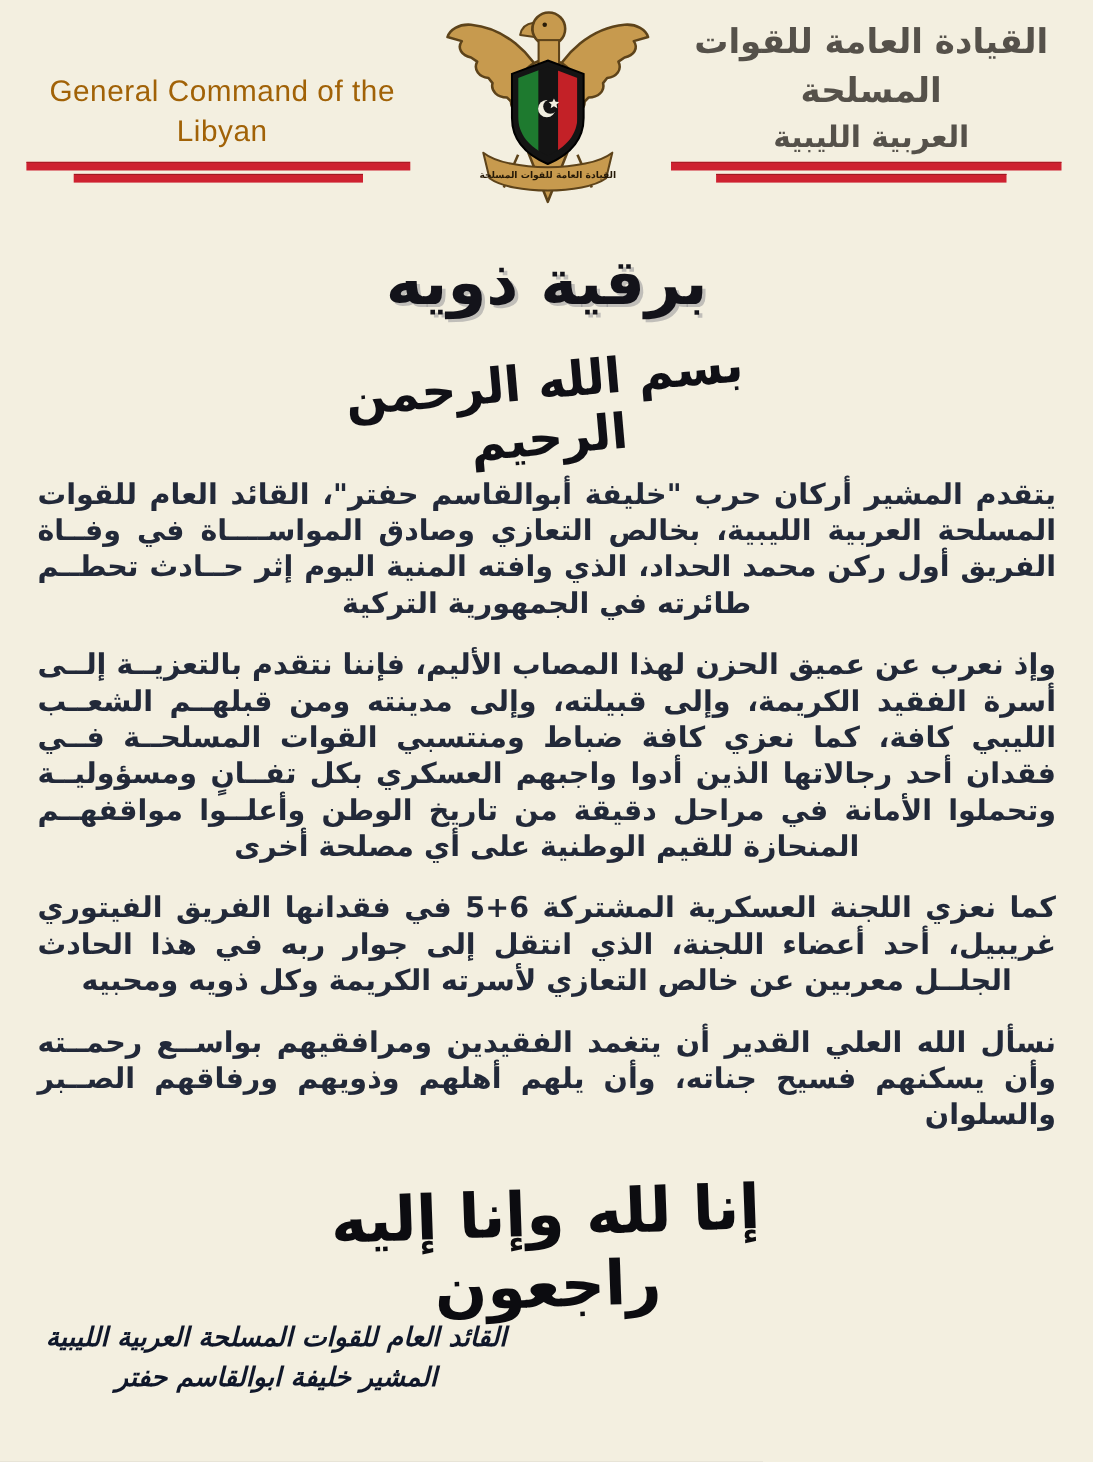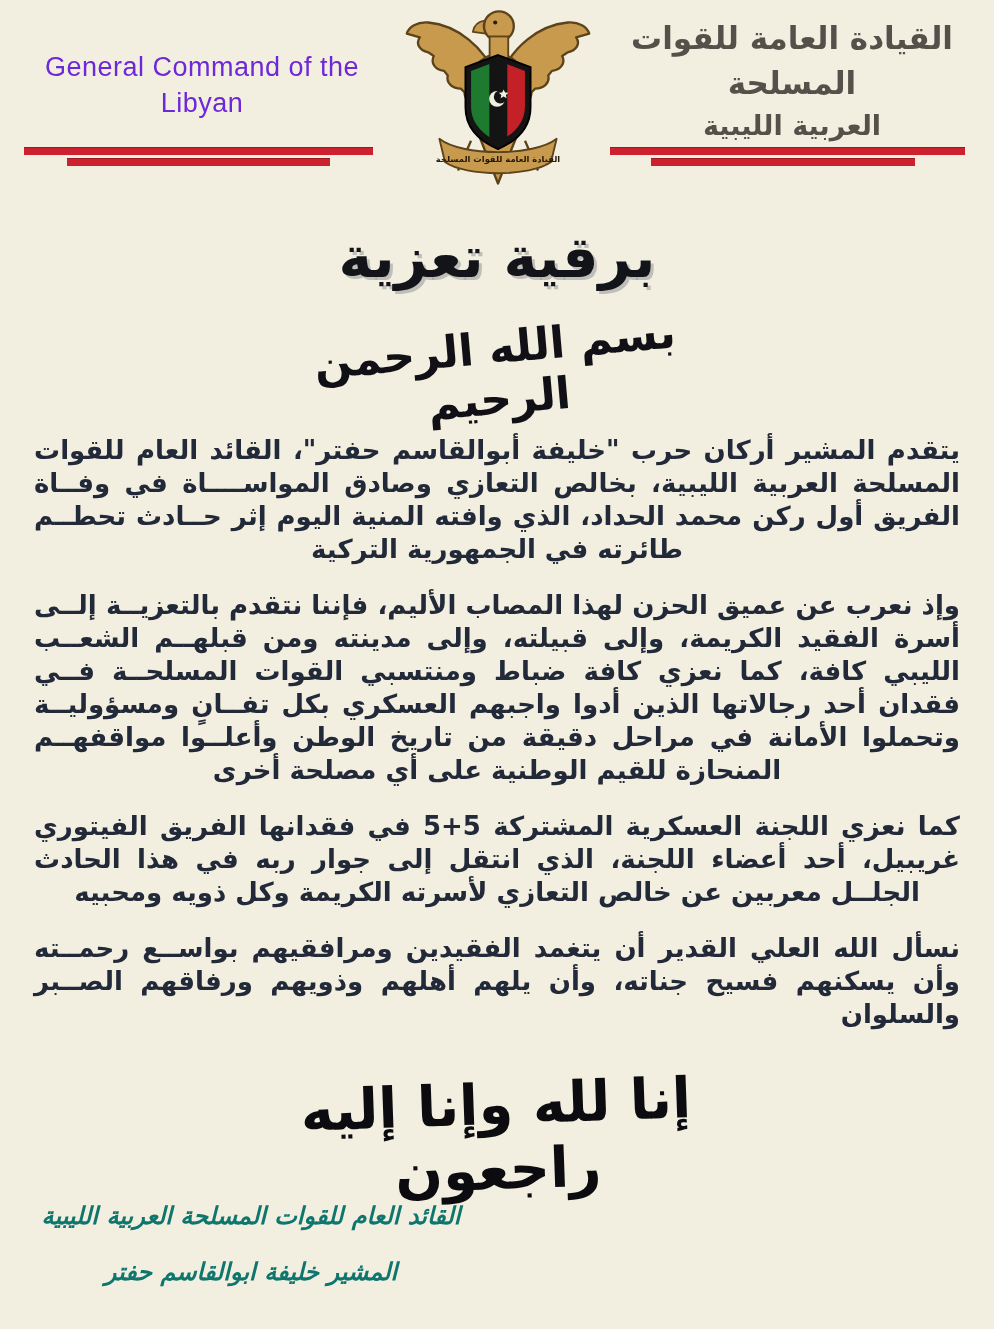--- a/index.html
+++ b/index.html
@@ -8,23 +8,23 @@
     width:994px; height:1329px;
     margin:0 auto;
     background:#f3efe0;
     overflow:hidden;
     font-family:"DejaVu Sans", sans-serif;
   }
   .abs { position:absolute; }
 
   
   .eng-title {
-    left:8px; top:50px; width:388px;
+    left:8px; top:66px; width:388px;
     text-align:center;
-    color:#6d28d9;
+    color:#a16207;
     font-family:"Liberation Sans", sans-serif;
     font-size:27px; line-height:1.32;
     letter-spacing:.5px;
   }
   .ar-title {
     right:6px; top:16px; width:392px;
     direction:rtl; text-align:center;
     color:#55514a; font-weight:bold;
   }
   .ar-title .l1 { font-size:31px; line-height:1.45; }
@@ -74,24 +74,24 @@
     left:197px; top:1072px; width:600px;
     direction:rtl; text-align:center;
     font-size:56px; font-weight:bold;
     color:#0c0c10;
     transform:rotate(-2deg);
     letter-spacing:-1px;
   }
   .signature {
     left:28px; top:1202px; width:446px;
     direction:rtl; text-align:center;
-    color:#0f766e; font-weight:bold; font-style:italic;
+    color:#0f172a; font-weight:bold; font-style:italic;
   }
   .signature .s1 { font-size:24px; }
-  .signature .s2 { font-size:24px; margin-top:28px; }
+  .signature .s2 { font-size:24px; margin-top:8px; }
 </style>
 </head>
 <body>
 
 <div class="page">
 
   <div class="abs eng-title">
     <div>General Command of the Libyan</div>
   </div>
 
@@ -136,28 +136,28 @@
   <div class="abs ar-title">
     <div class="l1">القيادة العامة للقوات المسلحة</div>
     <div class="l2">العربية الليبية</div>
   </div>
 
   <div class="bar l1"></div>
   <div class="bar l2"></div>
   <div class="bar r1"></div>
   <div class="bar r2"></div>
 
-  <div class="abs doc-title">برقية تعزية</div>
+  <div class="abs doc-title">برقية ذويه</div>
 
   <div class="abs basmala">بسم الله الرحمن الرحيم</div>
 
   <div class="abs body-text">
     <p>يتقدم المشير أركان حرب "خليفة أبوالقاسم حفتر"، القائد العام للقوات المسلحة العربية الليبية، بخالص التعازي وصادق المواســــاة في وفــاة الفريق أول ركن محمد الحداد، الذي وافته المنية اليوم إثر حــادث تحطــم طائرته في الجمهورية التركية</p>
     <p>وإذ نعرب عن عميق الحزن لهذا المصاب الأليم، فإننا نتقدم بالتعزيــة إلــى أسرة الفقيد الكريمة، وإلى قبيلته، وإلى مدينته ومن قبلهــم الشعــب الليبي كافة، كما نعزي كافة ضباط ومنتسبي القوات المسلحــة فــي فقدان أحد رجالاتها الذين أدوا واجبهم العسكري بكل تفــانٍ ومسؤوليــة وتحملوا الأمانة في مراحل دقيقة من تاريخ الوطن وأعلــوا مواقفهــم المنحازة للقيم الوطنية على أي مصلحة أخرى</p>
-    <p>كما نعزي اللجنة العسكرية المشتركة 5+5 في فقدانها الفريق الفيتوري غريبيل، أحد أعضاء اللجنة، الذي انتقل إلى جوار ربه في هذا الحادث الجلــل معربين عن خالص التعازي لأسرته الكريمة وكل ذويه ومحبيه</p>
+    <p>كما نعزي اللجنة العسكرية المشتركة 6+5 في فقدانها الفريق الفيتوري غريبيل، أحد أعضاء اللجنة، الذي انتقل إلى جوار ربه في هذا الحادث الجلــل معربين عن خالص التعازي لأسرته الكريمة وكل ذويه ومحبيه</p>
     <p class="end-right">نسأل الله العلي القدير أن يتغمد الفقيدين ومرافقيهم بواســع رحمــته وأن يسكنهم فسيح جناته، وأن يلهم أهلهم وذويهم ورفاقهم الصــبر والسلوان</p>
   </div>
 
   <div class="abs istirja">إنا لله وإنا إليه راجعون</div>
 
   <div class="abs signature">
     <div class="s1">القائد العام للقوات المسلحة العربية الليبية</div>
     <div class="s2">المشير خليفة ابوالقاسم حفتر</div>
   </div>
 

